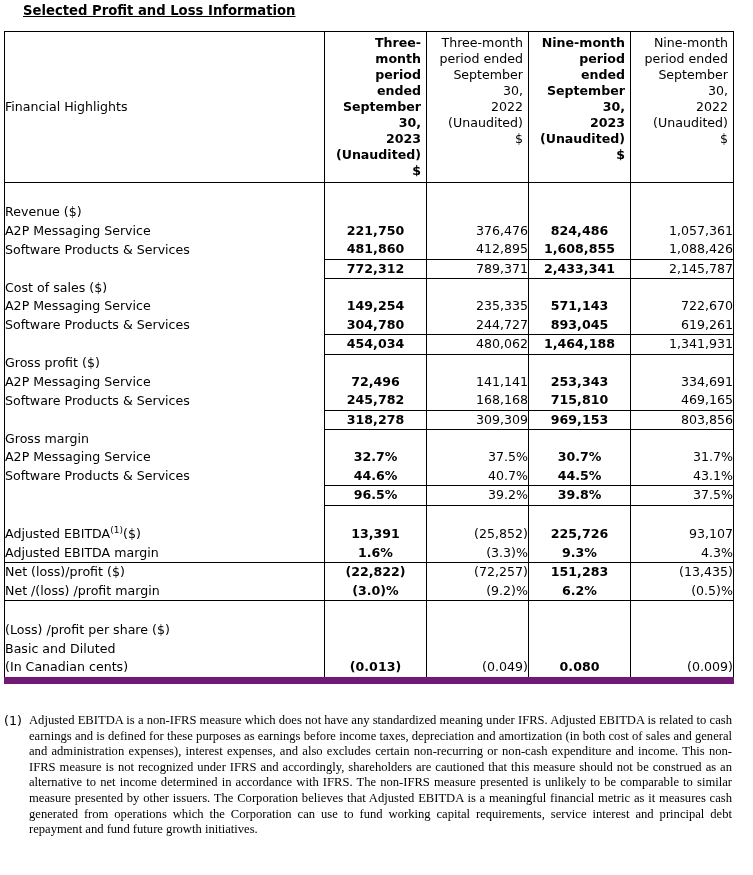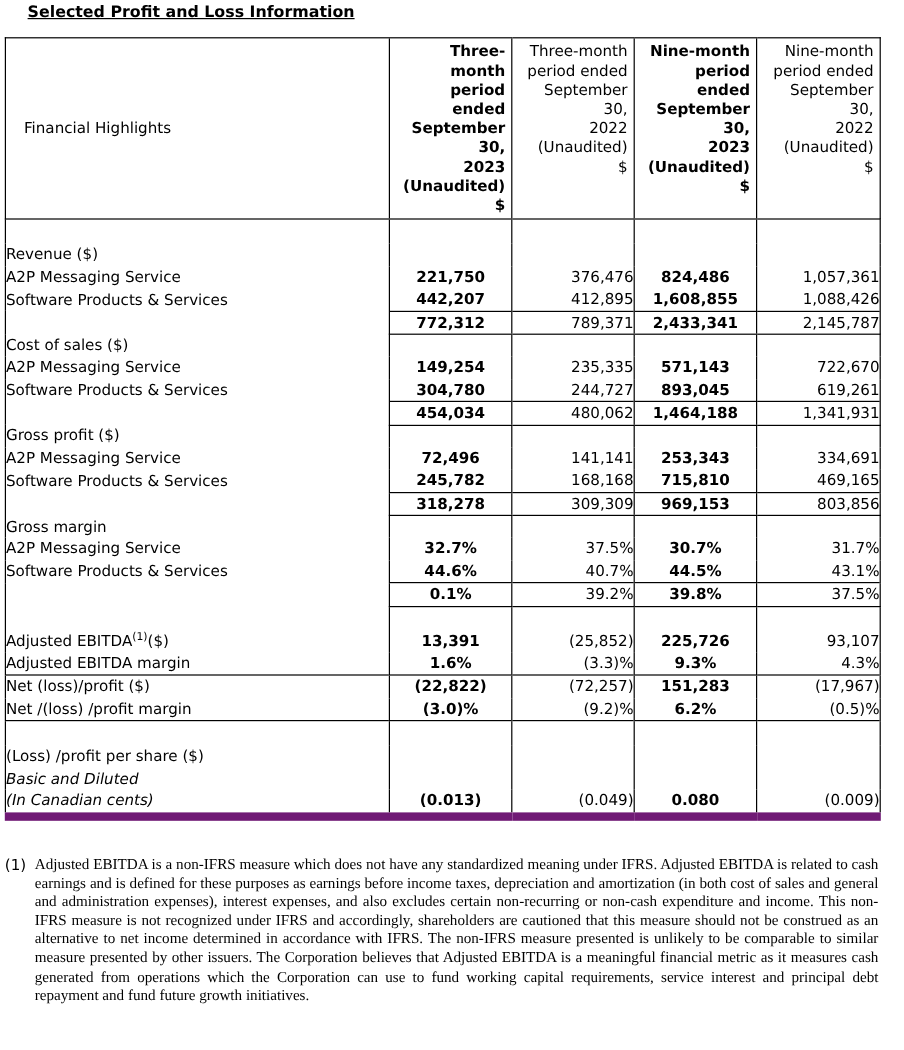--- a/index.html
+++ b/index.html
@@ -20,31 +20,31 @@
   table.pl td { padding: 0; vertical-align: bottom; line-height: 18.5px; }
   col.c0 { width: 320px; }
   col.c1 { width: 102px; }
   col.c2 { width: 102px; }
   col.c3 { width: 102px; }
   col.c4 { width: 103px; }
   .outer-l { border-left: 1px solid #000; }
   .outer-r { border-right: 1px solid #000; }
   .vline { border-left: 1px solid #000; }
   .hd td { border-top: 1px solid #000; border-bottom: 1px solid #000; }
-  .hd .lbl { vertical-align: middle; padding-left: 15px; }
+  .hd .lbl { vertical-align: middle; }
   .hd .num { text-align: right; padding: 3px 5px 3px 6px; line-height: 16px; vertical-align: top; }
   .lbl { padding-left: 15px; white-space: nowrap; }
   .num { text-align: right; padding-right: 5px; white-space: nowrap; }
   .b { font-weight: bold; text-align: center; }
   .t-top td.num { border-top: 1px solid #000; }
   .t-bot td.num { border-bottom: 1px solid #000; }
   .sep td { border-top: 1px solid #000; margin-top: 44px; }
   .last td { border-bottom: 7px solid #701a75; }
   sup { font-size: 9px; vertical-align: 5px; line-height: 0; }
-  .indent { padding-left: 25px; font-style: italic; }
+  .indent { padding-left: 25px; }
   .footnote {
     position: absolute; left: 4px; top: 713px; width: 728px;
     font-size: 12.6px; line-height: 15.6px; display: flex;
   }
   .fn-mark { width: 25px; flex: none; }
   .fn-text { flex: 1; text-align: justify; font-family: Liberation Serif, serif; }
 </style>
 </head>
 <body>
 
@@ -120,21 +120,21 @@
   </tr>
   <tr>
     <td class="lbl outer-l">A2P Messaging Service</td>
     <td class="num vline b">221,750</td>
     <td class="num vline">376,476</td>
     <td class="num vline b">824,486</td>
     <td class="num vline outer-r">1,057,361</td>
   </tr>
   <tr>
     <td class="lbl outer-l">Software Products &amp; Services</td>
-    <td class="num vline b">442,207</td>
+    <td class="num vline b">481,860</td>
     <td class="num vline">412,895</td>
     <td class="num vline b">1,608,855</td>
     <td class="num vline outer-r">1,088,426</td>
   </tr>
   <tr class="t-top t-bot">
     <td class="outer-l"></td>
     <td class="num vline b">772,312</td>
     <td class="num vline">789,371</td>
     <td class="num vline b">2,433,341</td>
     <td class="num vline outer-r">2,145,787</td>
@@ -214,21 +214,21 @@
   </tr>
   <tr>
     <td class="lbl outer-l">Software Products &amp; Services</td>
     <td class="num vline b">44.6%</td>
     <td class="num vline">40.7%</td>
     <td class="num vline b">44.5%</td>
     <td class="num vline outer-r">43.1%</td>
   </tr>
   <tr class="t-top t-bot">
     <td class="outer-l"></td>
-    <td class="num vline b">0.1%</td>
+    <td class="num vline b">96.5%</td>
     <td class="num vline">39.2%</td>
     <td class="num vline b">39.8%</td>
     <td class="num vline outer-r">37.5%</td>
   </tr>
 
   <tr>
     <td class="outer-l" style="height:20px"></td>
         <td class="vline"></td>
         <td class="vline"></td>
         <td class="vline"></td>
@@ -248,21 +248,21 @@
     <td class="num vline">(3.3)%</td>
     <td class="num vline b">9.3%</td>
     <td class="num vline outer-r">4.3%</td>
   </tr>
 
   <tr class="sep">
     <td class="lbl outer-l">Net (loss)/profit ($)</td>
     <td class="num vline b">(22,822)</td>
     <td class="num vline">(72,257)</td>
     <td class="num vline b">151,283</td>
-    <td class="num vline outer-r">(17,967)</td>
+    <td class="num vline outer-r">(13,435)</td>
   </tr>
   <tr>
     <td class="lbl outer-l">Net /(loss) /profit margin</td>
     <td class="num vline b">(3.0)%</td>
     <td class="num vline">(9.2)%</td>
     <td class="num vline b">6.2%</td>
     <td class="num vline outer-r">(0.5)%</td>
   </tr>
 
   <tr class="sep">

